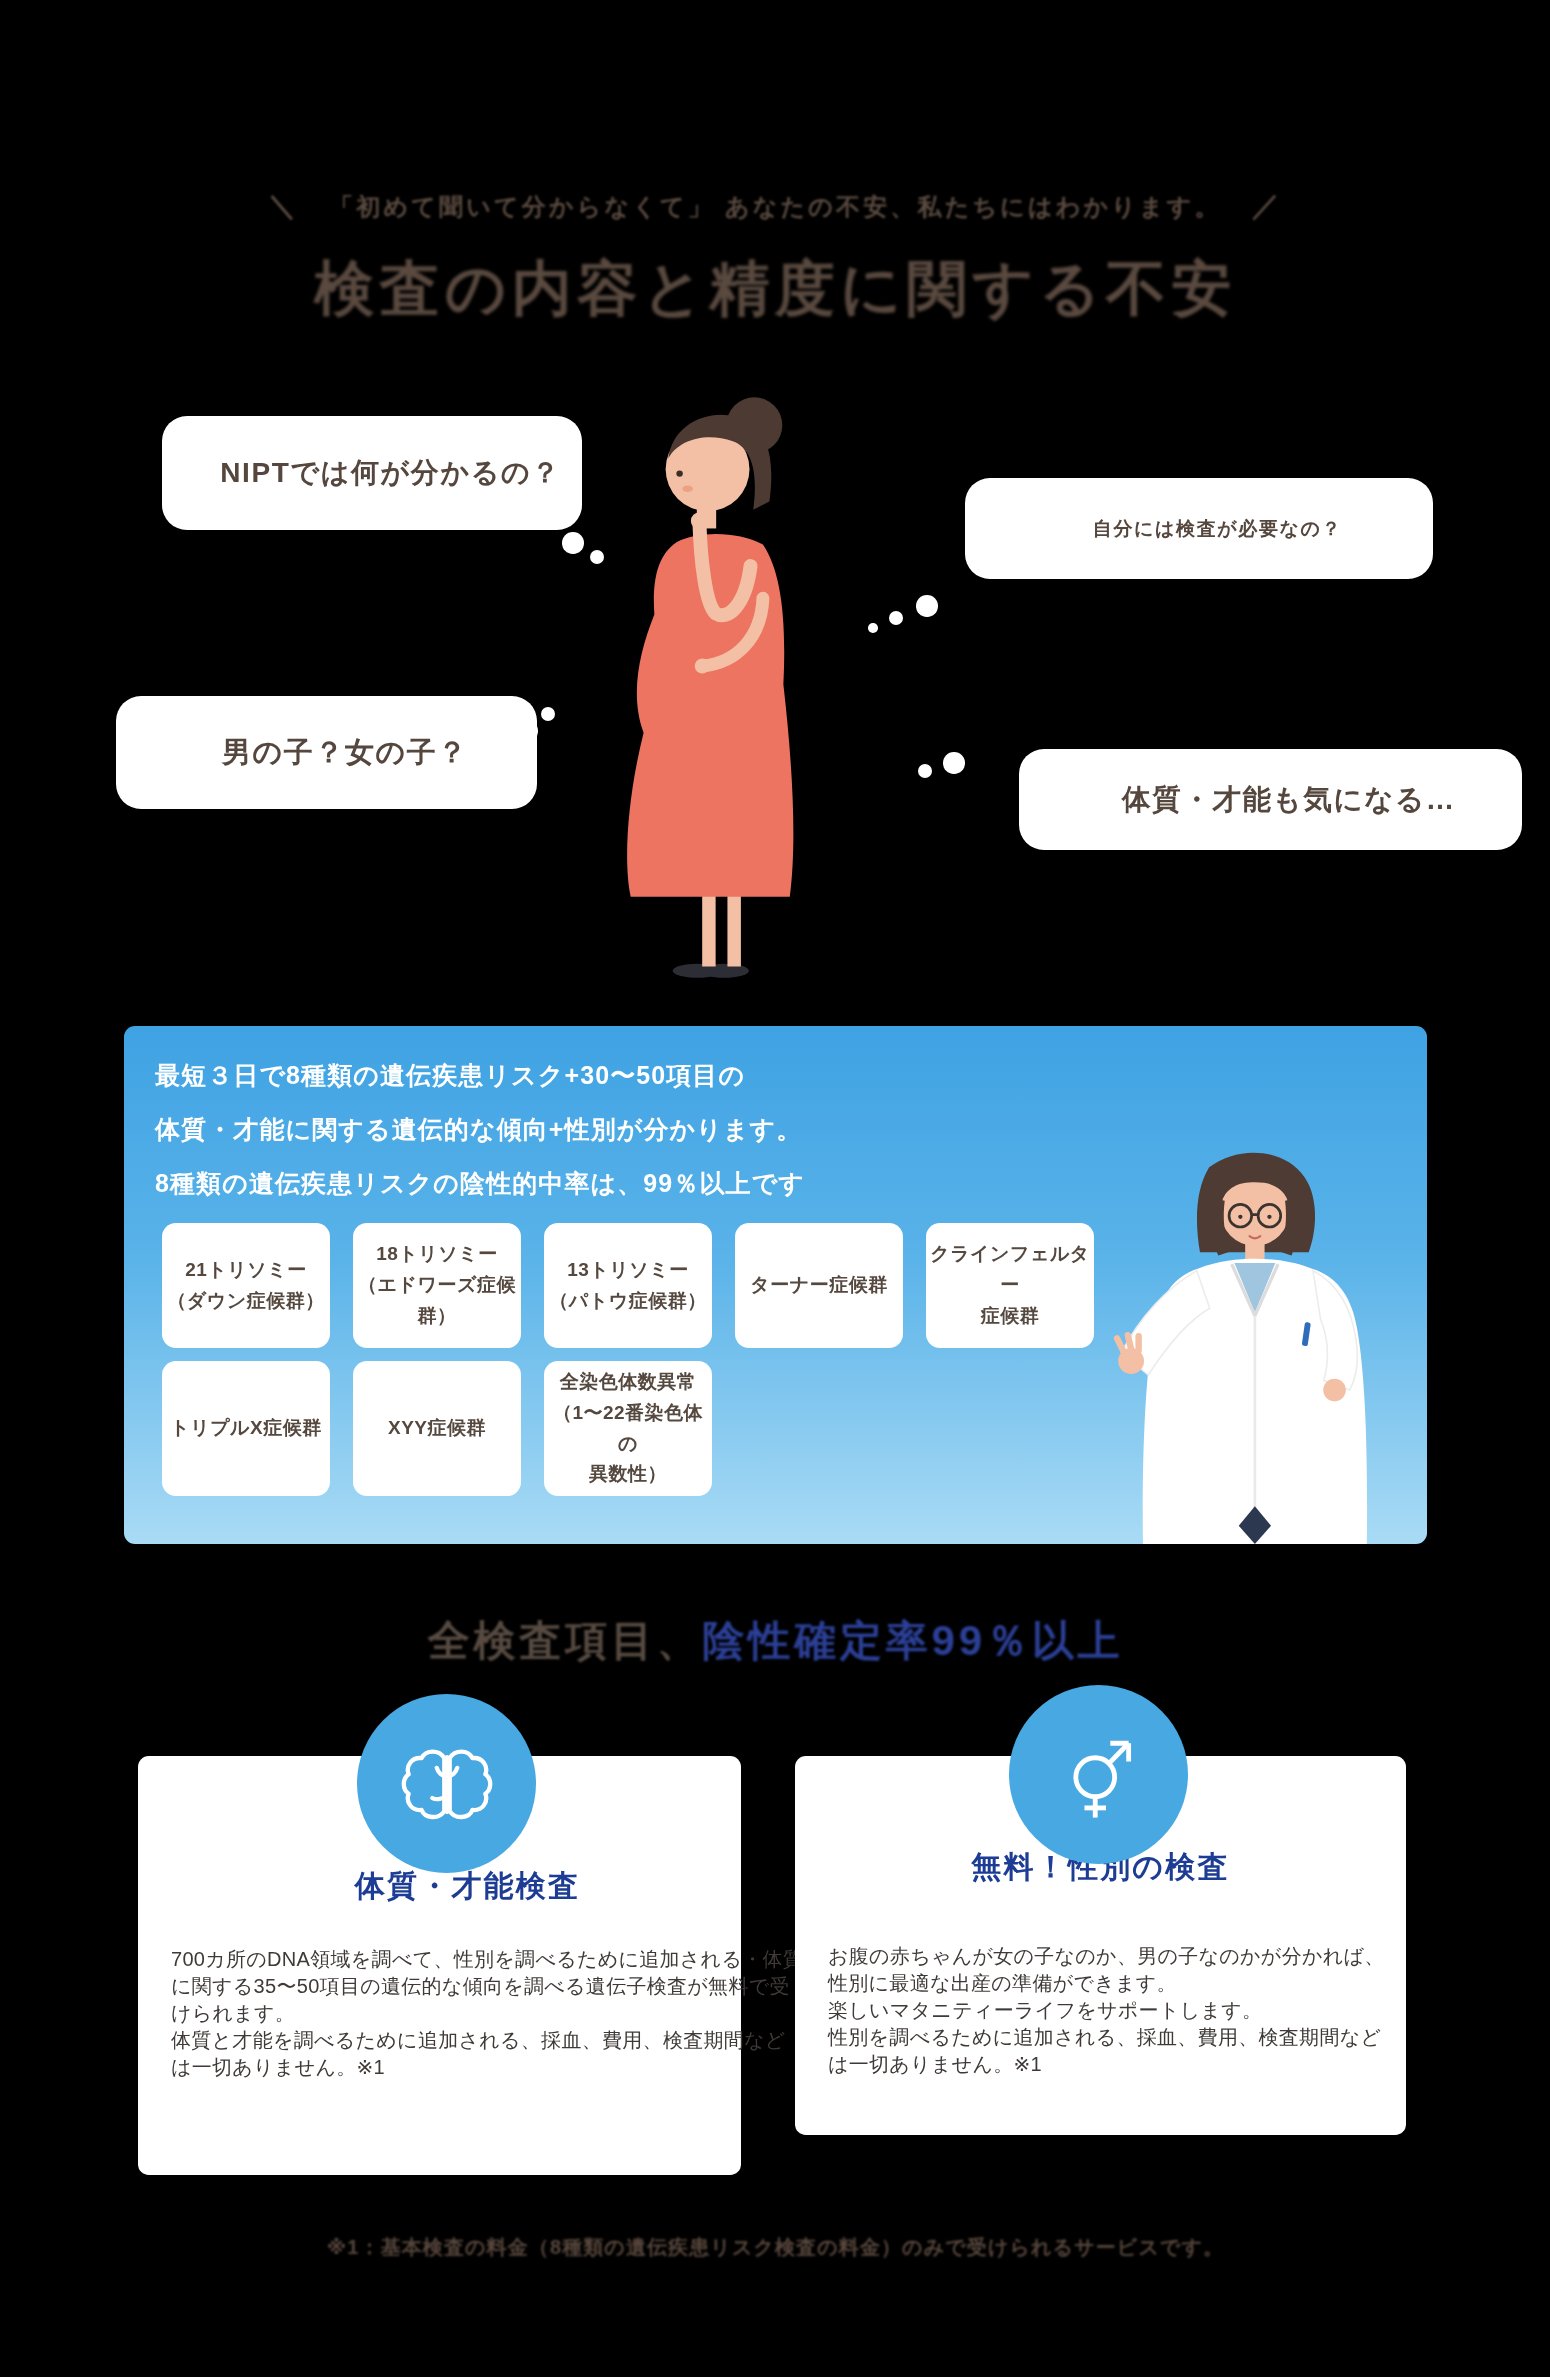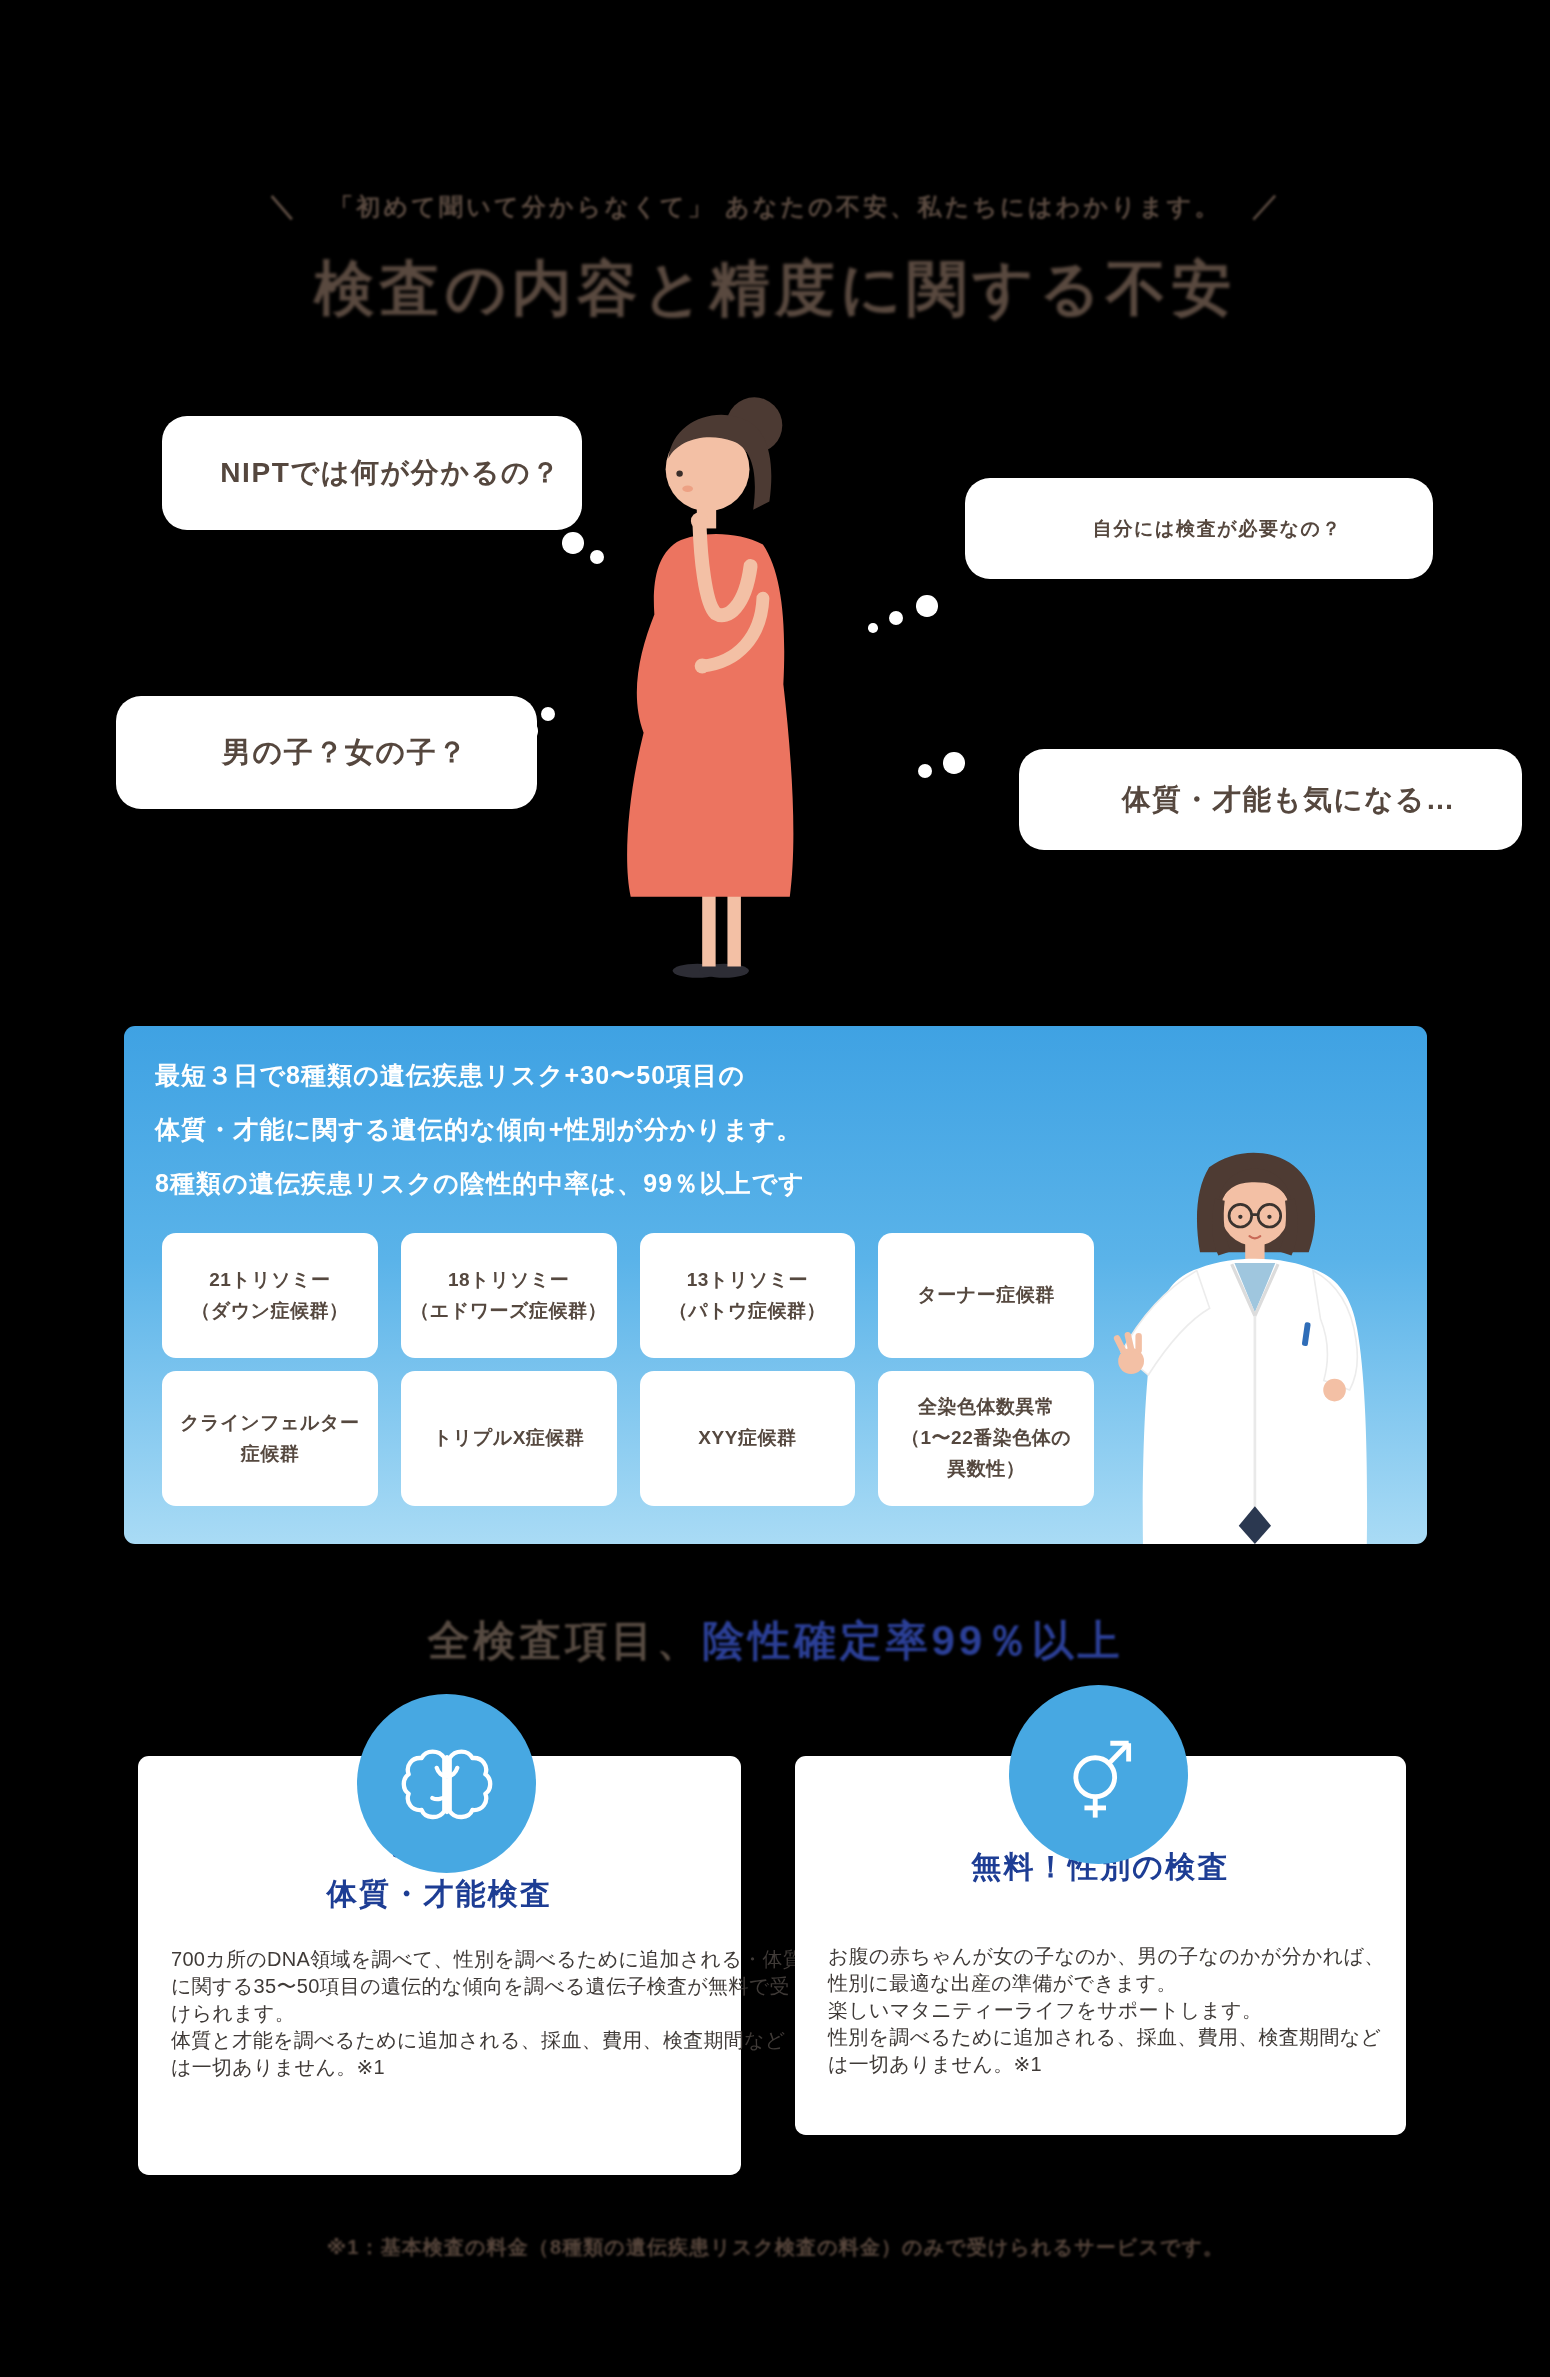--- a/index.html
+++ b/index.html
@@ -32,22 +32,22 @@
   .bubble-4{left:1019px;top:749px;width:466px;height:101px;font-size:28.5px;}
   .dot{background:#fff;border-radius:50%;}
   
   .blue-card{
     left:124px;top:1026px;width:1303px;height:518px;border-radius:11px;overflow:hidden;
     background:linear-gradient(180deg,#3fa2e3 0%,#5ab3e9 45%,#a9dbf5 100%);
   }
   .blue-lines{position:absolute;left:31px;top:21.5px;color:#fff;font-weight:700;
     font-size:25px;letter-spacing:1.1px;line-height:54px;white-space:nowrap;}
   .risk-grid{
-    position:absolute;left:38px;top:207px;width:932px;
-    display:grid;grid-template-columns:repeat(4,1fr);column-gap:23px;row-gap:13px;
+    position:absolute;left:38px;top:197px;width:932px;
+    display:grid;grid-template-columns:repeat(5,1fr);column-gap:23px;row-gap:13px;
     grid-template-rows:125px 135px;
   }
   .risk-cell{
     background:#fff;border-radius:14px;display:flex;flex-direction:column;
     align-items:center;justify-content:center;text-align:center;
     font-size:19px;font-weight:700;color:#55483f;line-height:1.62;letter-spacing:0.5px;
   }
   .doctor-wrap{position:absolute;right:5.4px;bottom:0;width:345px;height:409px;}
   
   .section-heading{
@@ -63,21 +63,21 @@
   }
   .circle-left{left:357px;top:1694px;}
   .circle-right{left:1009px;top:1685px;}
   .card{background:#fff;border-radius:10.8px;z-index:2;}
   .card-left{left:138px;top:1756px;width:603px;height:419px;}
   .card-right{left:795px;top:1756px;width:611px;height:379px;}
   .card-title{
     position:absolute;left:0;width:100%;text-align:center;color:#1d3d94;
     font-size:30px;font-weight:700;letter-spacing:2.2px;line-height:52px;
   }
-  .card-left .card-title{top:60px;}
+  .card-left .card-title{top:52px;margin-left:28px;}
   .card-right .card-title{top:85px;}
   .card-body{
     position:absolute;left:33px;right:28px;color:#3f3a37;
     font-size:20px;line-height:27px;letter-spacing:0.3px;white-space:nowrap;
   }
   .card-left .card-body{top:190px;}
   .card-right .card-body{top:187px;}
   
   .footnote{
     top:2234px;left:0;width:100%;text-align:center;

